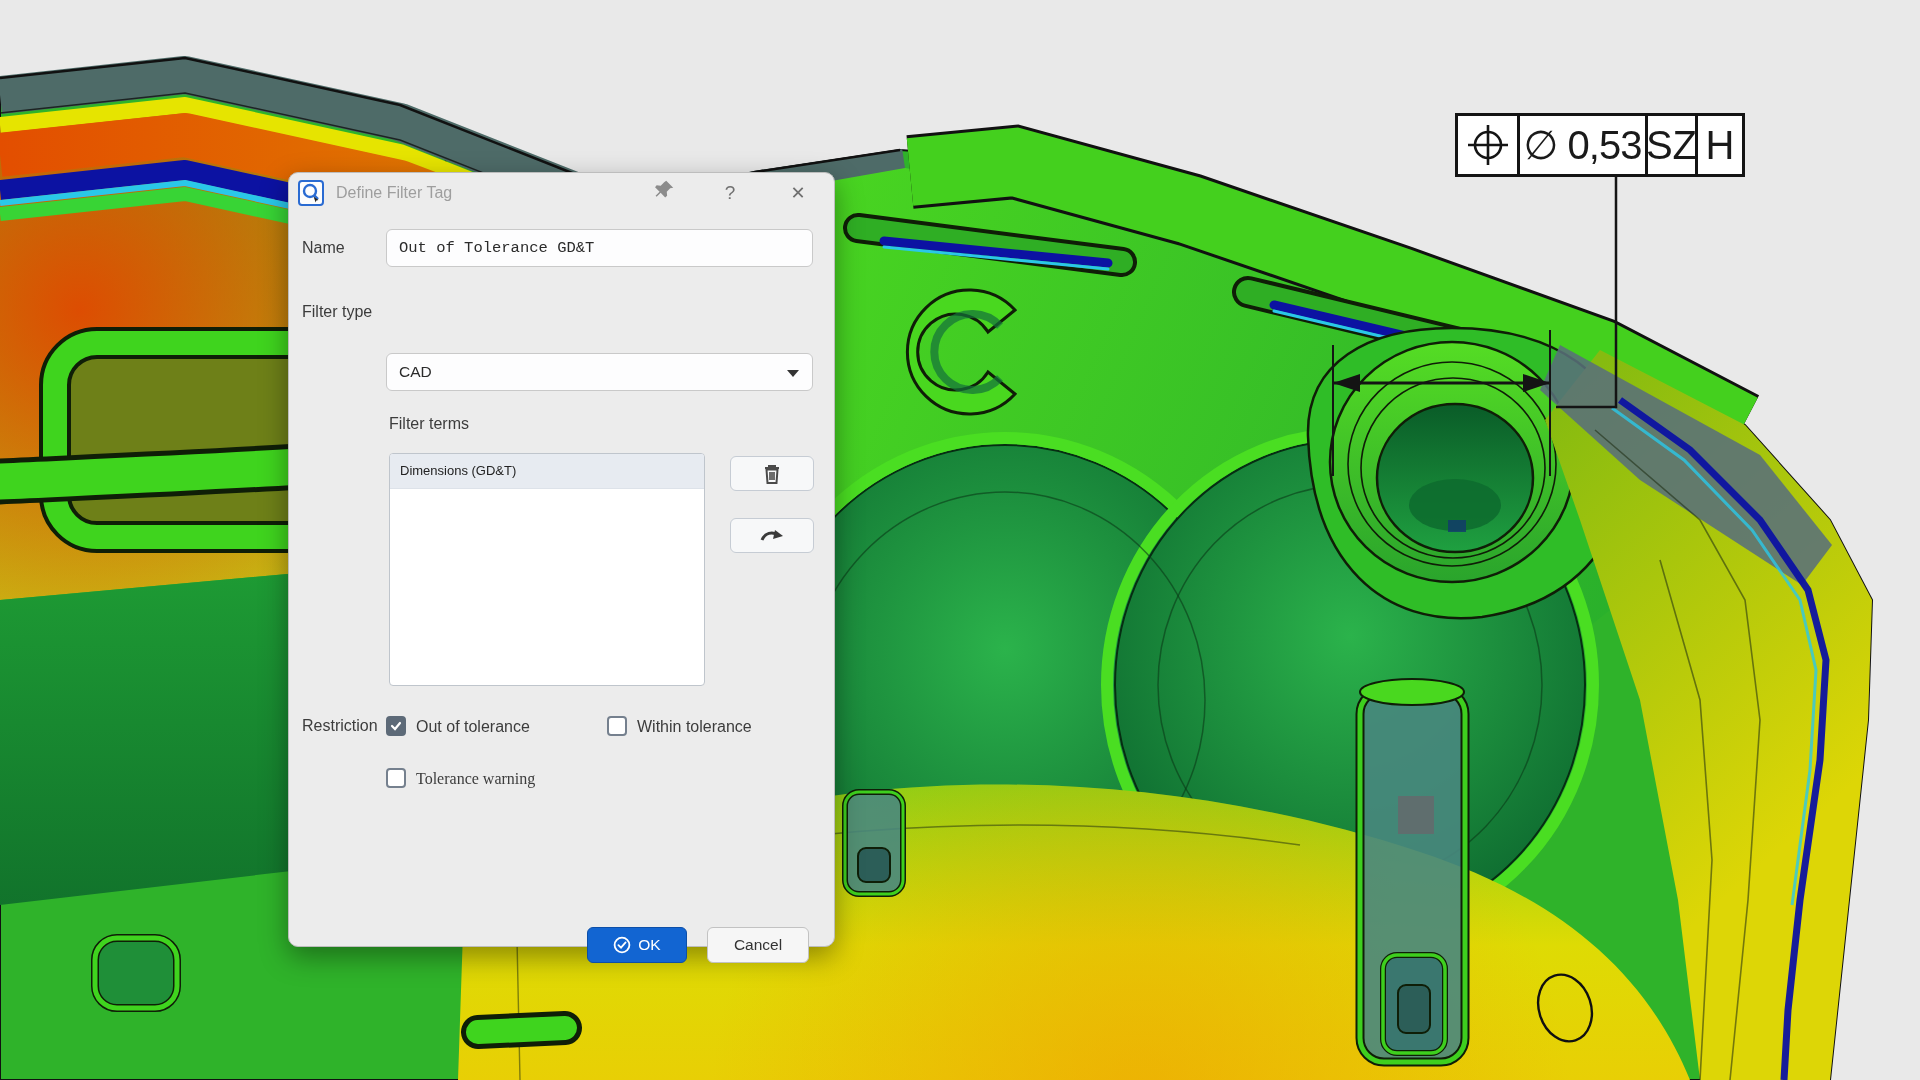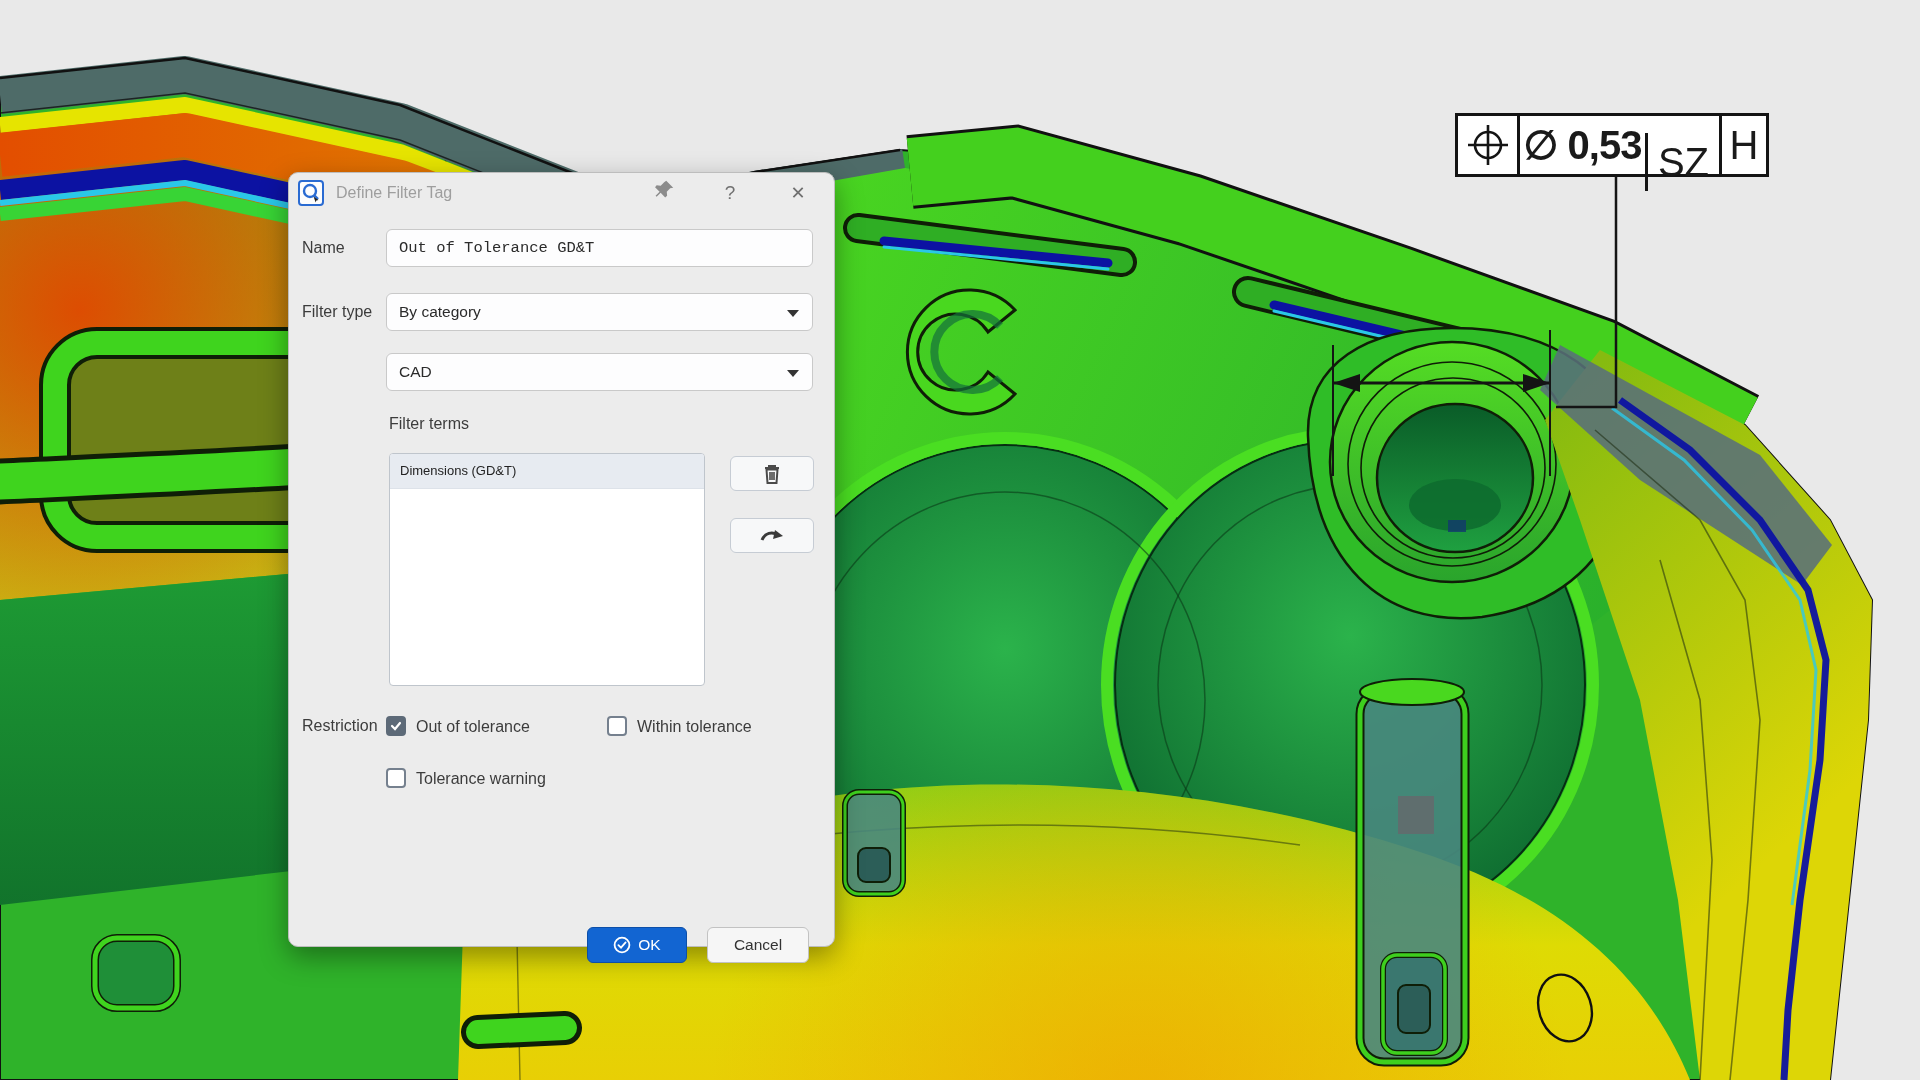--- a/index.html
+++ b/index.html
@@ -4,22 +4,22 @@
 <style>
   html,body{margin:0;padding:0;background:#cfcfcf;font-family:"Liberation Sans",sans-serif;}
   #stage{position:relative;width:1920px;height:1080px;overflow:hidden;background:#e9e9e9;}
   #scene{position:absolute;left:0;top:0;}
 
   
   .fcf{position:absolute;left:1455px;top:113px;display:flex;height:58px;border:3px solid #141414;background:#fff;box-sizing:content-box;}
   .fcf-cell{display:flex;align-items:center;justify-content:center;height:100%;border-left:3px solid #141414;color:#1a1a1a;font-size:40px;white-space:nowrap;box-sizing:border-box;}
   .fcf-cell:first-child{border-left:none;}
   .fcf-sym{width:59px;}
-  .fcf-val{width:128px;letter-spacing:-1px;font-weight:bold;}
-  .fcf-sz{width:74px;margin-top:17px;}
+  .fcf-val{width:128px;letter-spacing:-1px;}
+  .fcf-sz{width:50px;}
   .fcf-dat{width:47px;}
 
   
   .dialog{position:absolute;left:288px;top:172px;width:545px;height:773px;background:#ececec;border:1px solid #bdbdbd;border-radius:10px;box-shadow:0 10px 28px rgba(0,0,0,.38);}
   .titlebar{position:absolute;left:0;top:0;right:0;height:40px;}
   .title-icon{position:absolute;left:9px;top:7px;width:26px;height:26px;border:2px solid #2a6bd2;border-radius:4px;background:#fdfdfd;box-sizing:border-box;}
   .title-text{position:absolute;left:47px;top:0;height:40px;line-height:40px;color:#9e9e9e;font-size:16px;}
   .tb-btn{position:absolute;top:6px;width:30px;height:28px;text-align:center;line-height:28px;color:#707070;font-size:19px;cursor:default;}
   .tb-help{left:426px;}
   .tb-close{left:494px;font-size:18px;}
@@ -238,23 +238,20 @@
         </svg>
       </div>
       <div class="tb-btn tb-help">?</div>
       <div class="tb-btn tb-close">✕</div>
     </div>
 
     <div class="lbl" style="left:13px;top:66px;">Name</div>
     <input class="field" style="top: 56px;" value="Out of Tolerance GD&amp;T">
 
     <div class="lbl" style="left:13px;top:130px;">Filter type</div>
-    <div class="select" style="top:120px;">
-      <span>By category</span>
-    </div>
 
     <div class="select" style="top:180px;">
       <span>CAD</span>
     </div>
 
     <div class="lbl" style="left:100px;top:242px;">Filter terms</div>
 
     <div class="listbox">
       <div class="listitem">Dimensions (GD&amp;T)</div>
     </div>
@@ -279,21 +276,21 @@
       <svg width="12" height="12" viewBox="0 0 12 12">
           <path d="M2,6 L5,9 L10,3" fill="none" stroke="#fff" stroke-width="2.2" stroke-linecap="round"></path>
         </svg>
     </div>
     <div class="cb-label" style="left:127px;top:544px;">Out of tolerance</div>
 
     <div class="cb unchecked" style="left:318px;top:543px;"></div>
     <div class="cb-label" style="left:348px;top:544px;">Within tolerance</div>
 
     <div class="cb unchecked" style="left:97px;top:595px;"></div>
-    <div class="cb-label" style="left:127px;top:596px;">Tolerance warning</div>
+    <div class="cb-label" style="left:127px;top:596px;font-family:Liberation Serif, serif;">Tolerance warning</div>
 
     <div class="btn btn-ok">
       <svg width="18" height="18" viewBox="0 0 18 18">
         <circle cx="9" cy="9" r="7.4" fill="none" stroke="#fff" stroke-width="1.8"></circle>
         <path d="M5.4,9.2 L8,11.6 L12.6,6.4" fill="none" stroke="#fff" stroke-width="1.8" stroke-linecap="round"></path>
       </svg>
       <span>OK</span>
     </div>
     <div class="btn btn-cancel">
       <span>Cancel</span>

